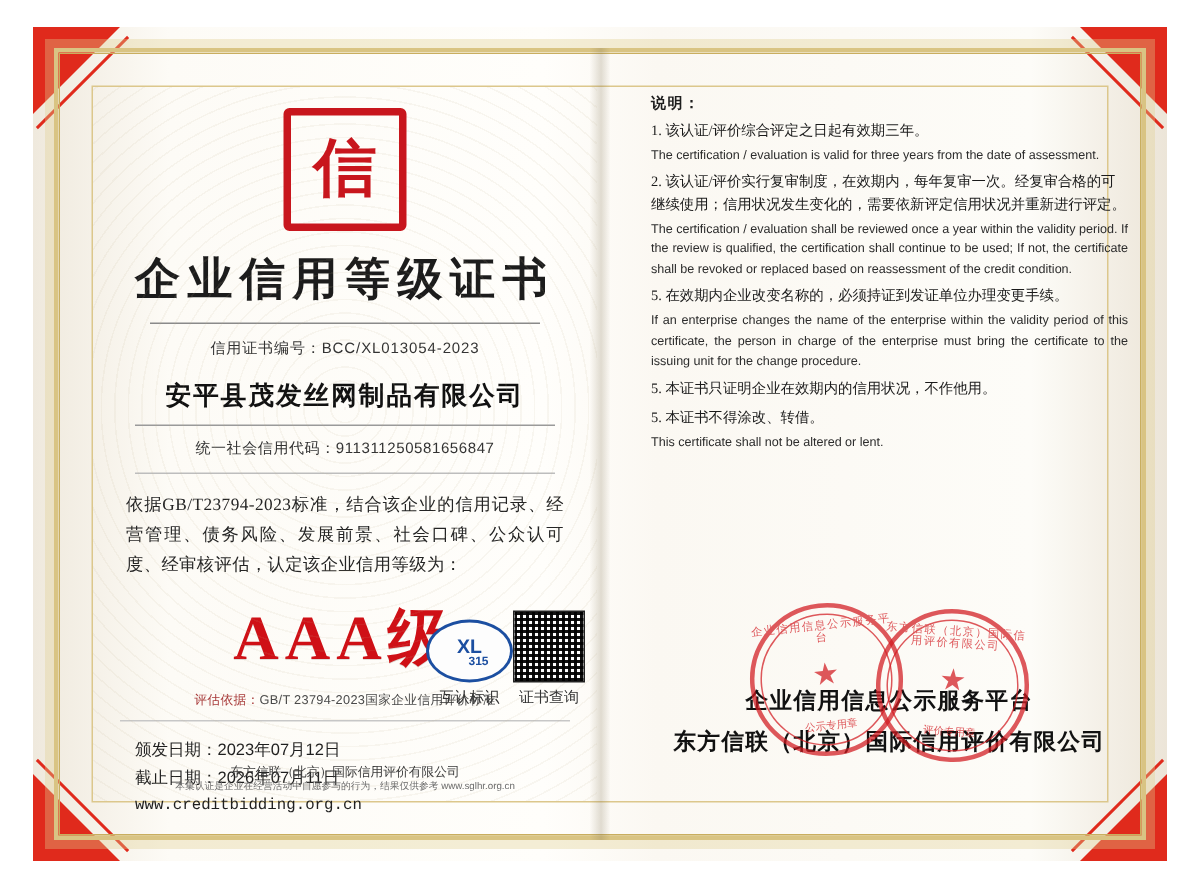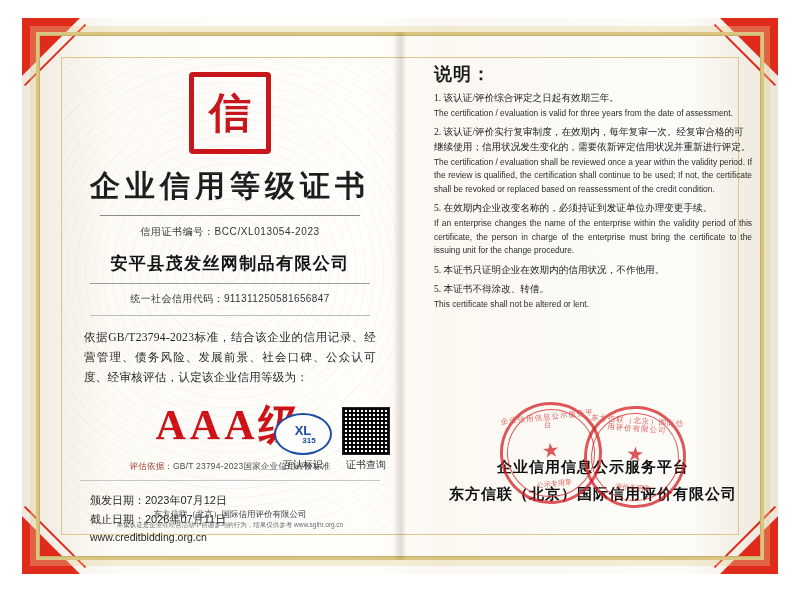--- a/index.html
+++ b/index.html
@@ -204,41 +204,41 @@
     line-height: 1.65;
     color: #1f1f1f;
   }
   .dates .row { white-space: nowrap; }
   .url {
     margin-top: 3px;
     padding-left: 28px;
     text-align: left;
     font-size: 10.5px;
     color: #1f1f1f;
+    font-family: Liberation Mono, monospace;
   }
   .footer-left {
     position: absolute;
     left: 0;
     right: 0;
     bottom: 4px;
     text-align: center;
     font-size: 8.5px;
     color: #3a3a3a;
     line-height: 1.5;
   }
   .footer-left .tiny { font-size: 6.5px; color: #6b6b6b; }
 
   
   .badges {
     position: absolute;
     right: 8px;
     bottom: 62px;
     display: flex;
     align-items: flex-end;
-    gap: 10px;
   }
   .badge-block { text-align: center; }
   .badge-cap { font-size: 10px; color: #333; margin-top: 3px; }
   .oval {
     width: 54px;
     height: 38px;
     border: 2px solid #1c4fa1;
     border-radius: 50%;
     display: flex;
     flex-direction: column;
@@ -265,21 +265,21 @@
   .right-page {
     position: absolute;
     left: 412px;
     top: 44px;
     width: 318px;
     height: 470px;
     color: #1e1e1e;
   }
   .explain-cn {
     font-family: "Liberation Serif", serif;
-    font-size: 18px;
+    font-size: 10px;
     font-weight: bold;
     letter-spacing: 1px;
   }
   .explain-en {
     font-size: 8px;
     color: #555;
     margin-top: 2px;
     margin-bottom: 6px;
   }
   .note-cn {

